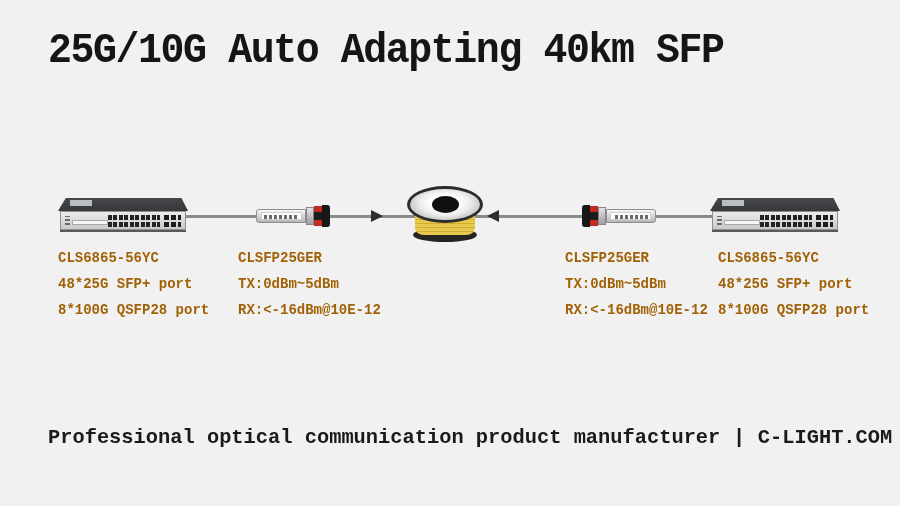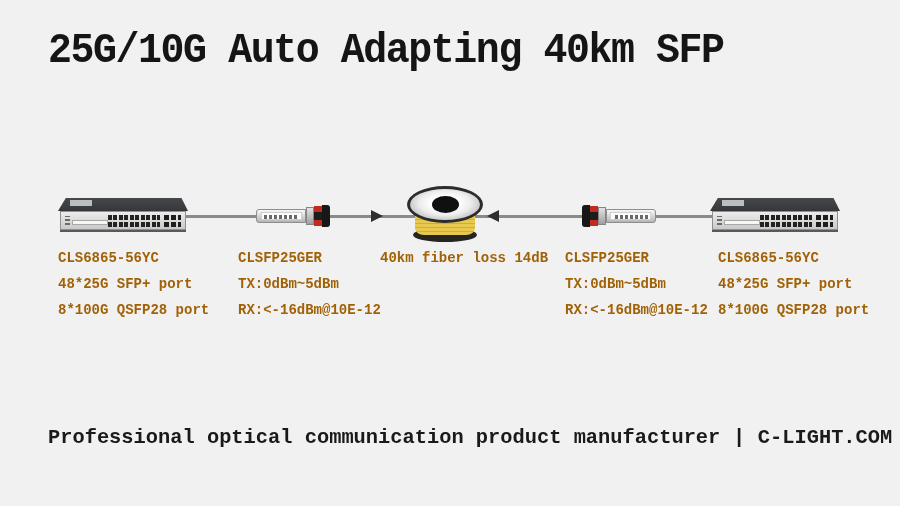--- a/index.html
+++ b/index.html
@@ -136,23 +136,20 @@
     <div>48*25G SFP+ port</div>
     <div>8*100G QSFP28 port</div>
   </div>
 
   <div class="spec-col" style="left:238px;">
     <div>CLSFP25GER</div>
     <div>TX:0dBm~5dBm</div>
     <div>RX:&lt;-16dBm@10E-12</div>
   </div>
 
-  <div class="spec-col" style="left:380px;">
-    <div>40km fiber loss 14dB</div>
-  </div>
 
   <div class="spec-col" style="left:565px;">
     <div>CLSFP25GER</div>
     <div>TX:0dBm~5dBm</div>
     <div>RX:&lt;-16dBm@10E-12</div>
   </div>
 
   <div class="spec-col" style="left:718px;">
     <div>CLS6865-56YC</div>
     <div>48*25G SFP+ port</div>

